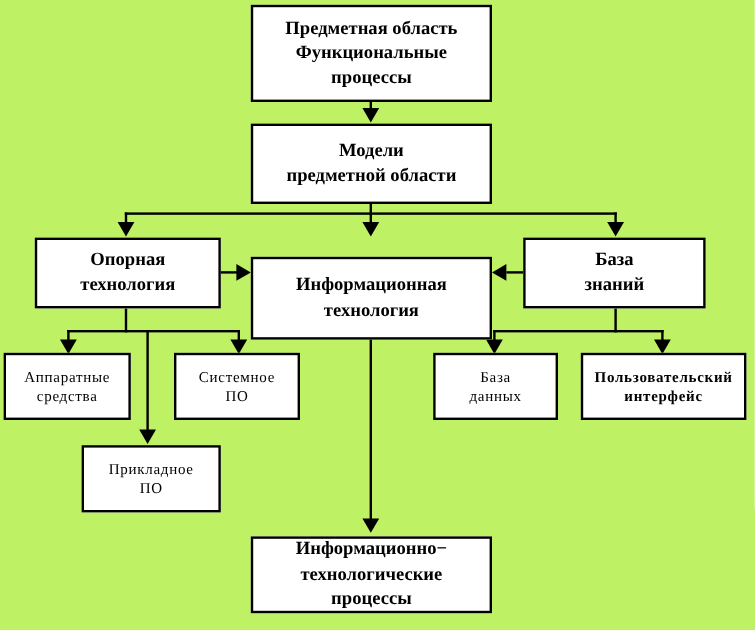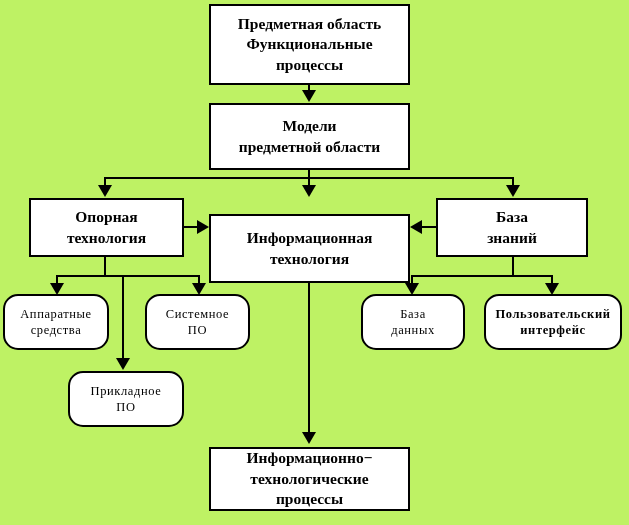--- a/index.html
+++ b/index.html
@@ -28,21 +28,21 @@
     line-height: 1.32;
     z-index: 3;
   }
   .node .label {
     display: block;
     width: 100%;
     padding: 0 4px;
     white-space: pre-line;
   }
   .big   { font-size: 15.5px; font-weight: bold; }
-  .small { font-size: 12.5px; letter-spacing: 0.6px; border-radius: 15px; }
+  .small { font-size: 12.5px; letter-spacing: 0.6px; }
   .line {
     position: absolute;
     background: #000000;
     z-index: 1;
   }
   .vline { width: 2px; }
   .hline { height: 2px; }
   .arrow-down {
     position: absolute;
     width: 0;

